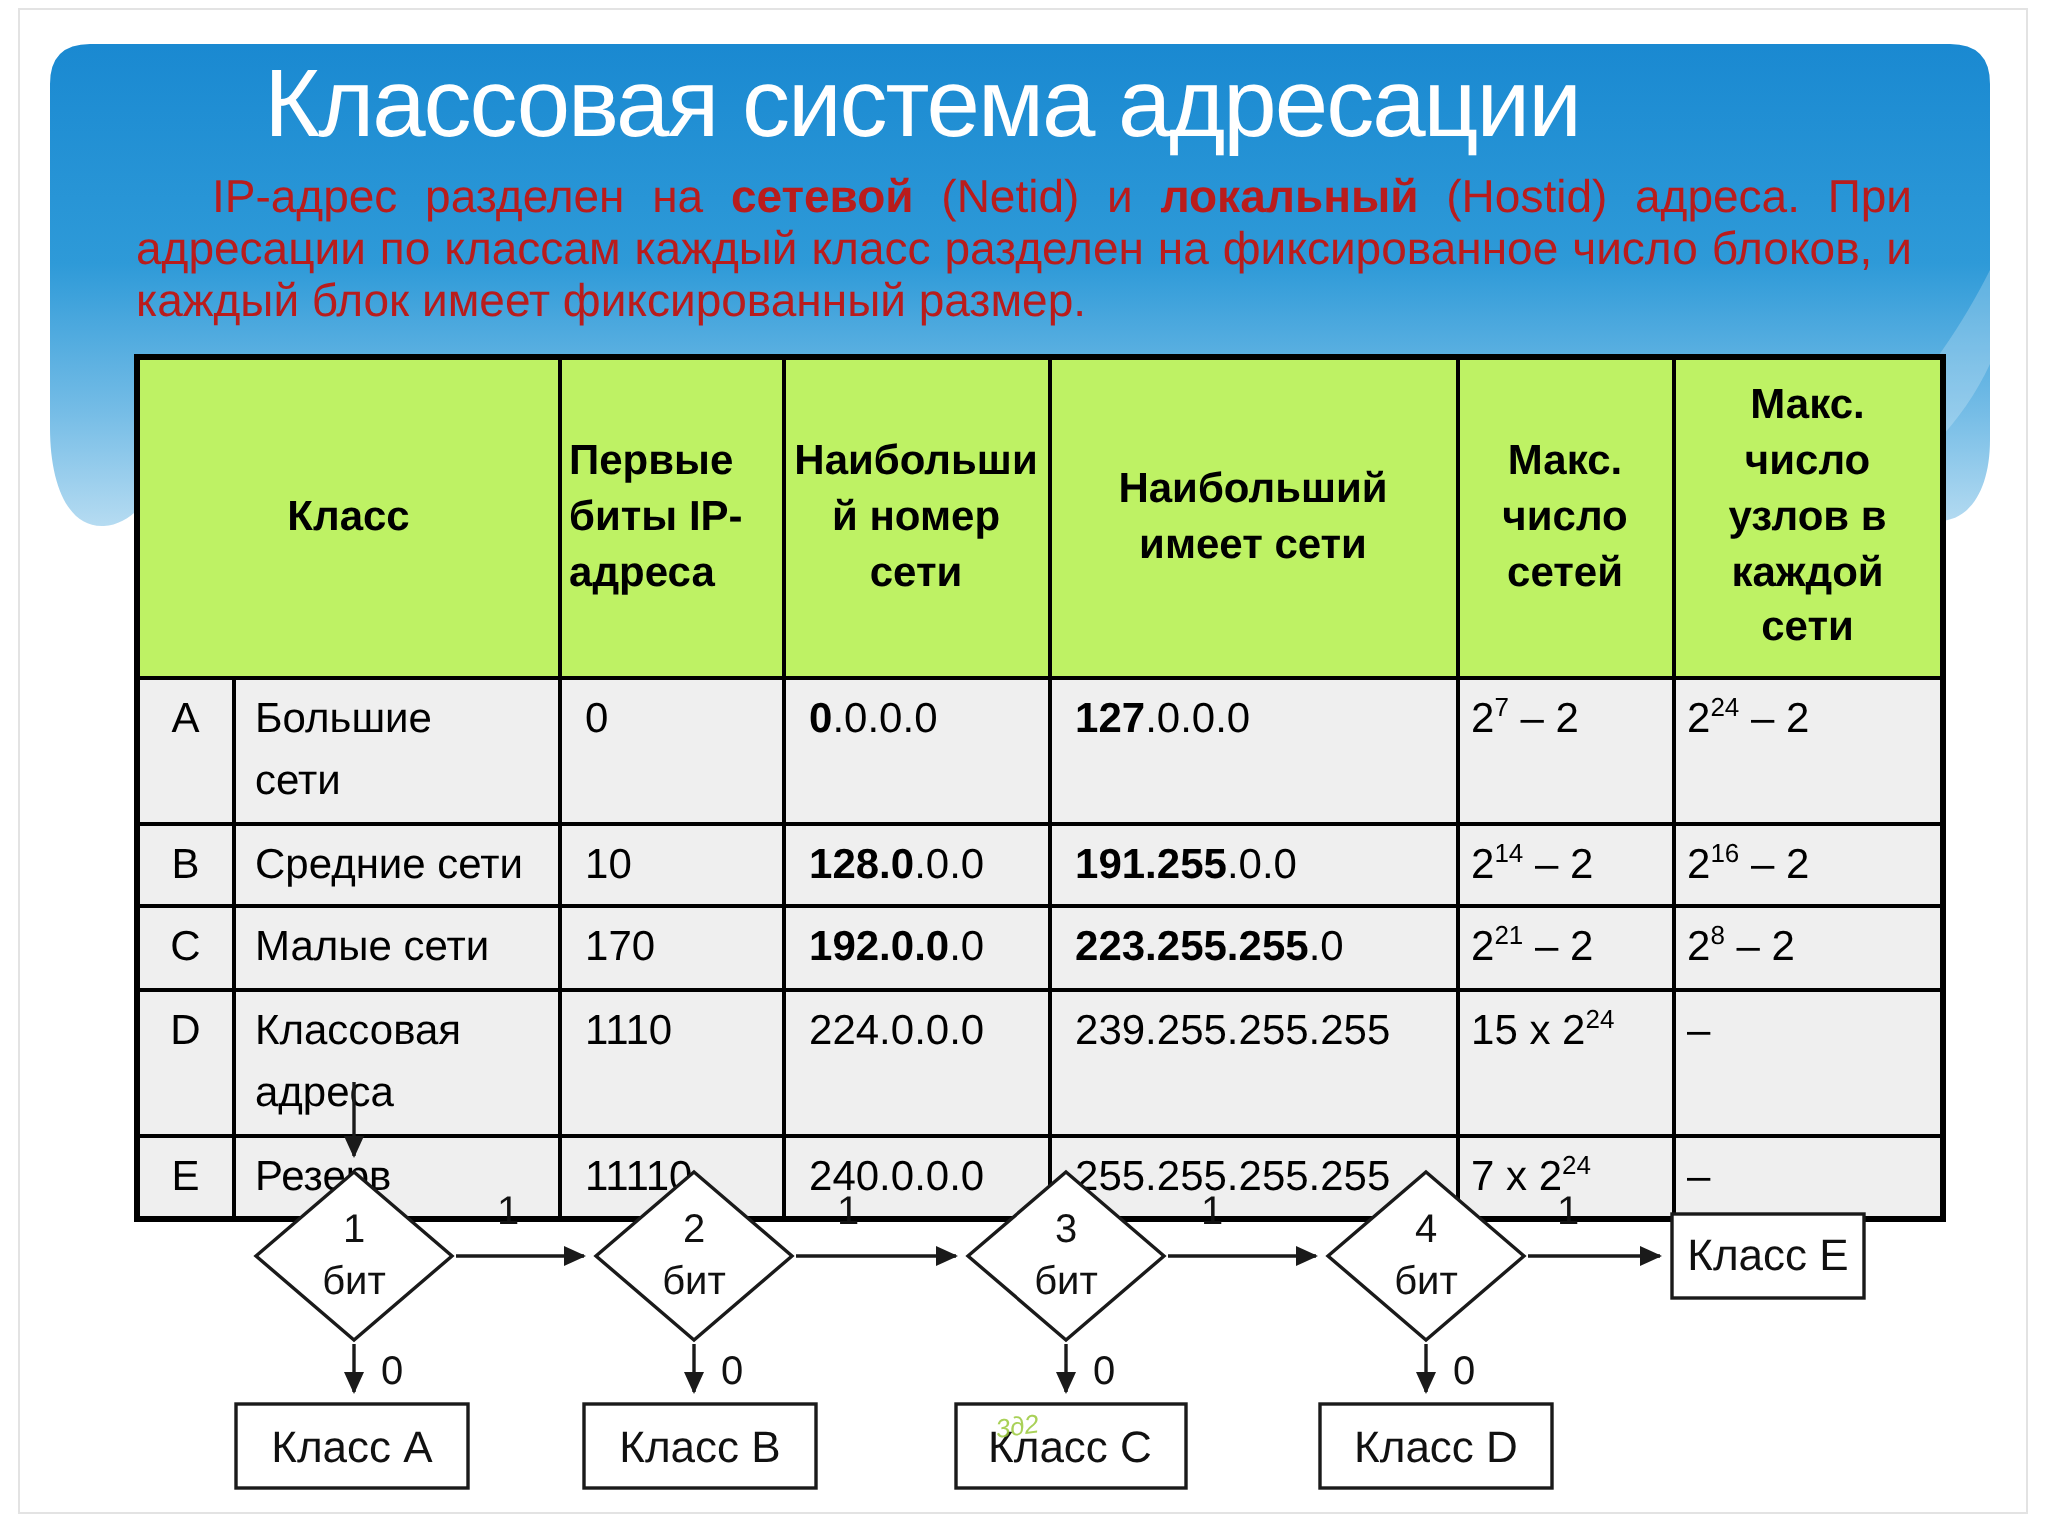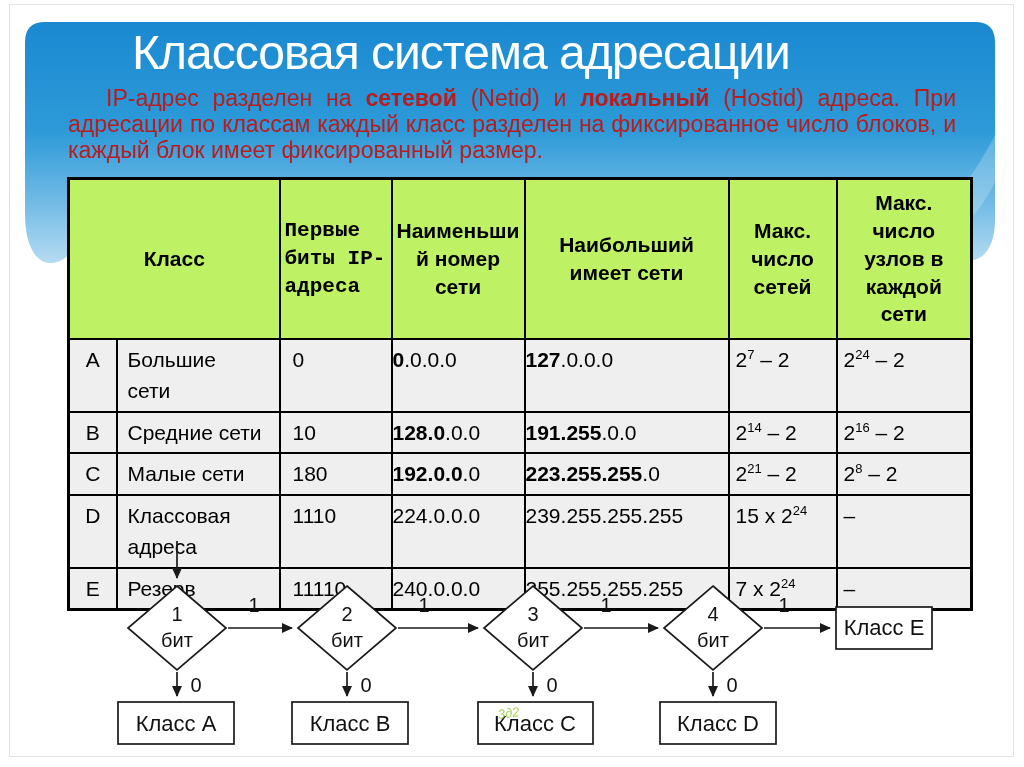--- a/index.html
+++ b/index.html
@@ -28,27 +28,27 @@
     position:absolute;left:67px;top:177px;width:903px;z-index:3;
     border-collapse:collapse;table-layout:fixed;
     background:#efefef;font-size:21px;color:#000;
     border:3px solid #000;
   }
   .iptable th,.iptable td{border:2px solid #000;}
   .iptable th{
     background:#bef264;font-weight:700;text-align:center;vertical-align:middle;
     line-height:1.32;padding:2px 4px;
   }
-  .iptable th.left{text-align:left;font-family:Liberation Mono, monospace;}
+  .iptable th.left{text-align:left;}
   .iptable th.brk{overflow-wrap:break-word;word-break:break-word;}
   .iptable td{vertical-align:top;padding:4px 6px;line-height:1.5;background:#efefef;}
   .iptable td.letter{text-align:center;}
   .iptable td.name{padding:4px 14px 4px 10px;}
   .iptable td.bits{padding-left:12px;}
-  .iptable td.addr{padding-left:0;}
+  .iptable td.addr{padding-left:12px;}
   .iptable td.cc{text-align:left;}
   .iptable sup{font-size:13px;line-height:0;}
   .fs-text{font-size:20px;fill:#111;}
   .fs-box-label{font-size:22px;fill:#111;}
   .wm{font-size:13px;fill:#9bc93c;opacity:.85;font-style:italic;}
 </style>
 </head>
 <body>
 
 <svg class="layer" style="z-index:1" aria-hidden="true">
@@ -83,21 +83,21 @@
       <col style="width:112px">
     <col style="width:133px">
       <col style="width:204px">
       <col style="width:108px">
       <col style="width:135px">
   </colgroup>
   <tbody>
       <tr style="height:160px">
     <th colspan="2">Класс</th>
     <th class="left">Первые биты IP-адреса</th>
-    <th class="brk">Наименьший номер сети</th>
+    <th class="brk">Наибольший номер сети</th>
     <th>Наибольший имеет сети</th>
     <th>Макс. число сетей</th>
     <th>Макс. число узлов в каждой сети</th>
   </tr>
 
   <tr style="height:64px">
     <td class="letter">A</td>
     <td class="name">Большие сети</td>
     <td class="bits">0</td>
     <td class="addr"><b>0</b><span>.0.0.0</span></td>
@@ -112,21 +112,21 @@
     <td class="bits">10</td>
     <td class="addr"><b>128.0</b><span>.0.0</span></td>
     <td class="addr"><b>191.255</b><span>.0.0</span></td>
     <td class="cc"><span>2</span><sup>14</sup><span> – 2</span></td>
     <td class="cc"><span>2</span><sup>16</sup><span> – 2</span></td>
   </tr>
 
   <tr style="height:38px">
     <td class="letter">C</td>
     <td class="name">Малые сети</td>
-    <td class="bits">180</td>
+    <td class="bits">170</td>
     <td class="addr"><b>192.0.0</b><span>.0</span></td>
     <td class="addr"><b>223.255.255</b><span>.0</span></td>
     <td class="cc"><span>2</span><sup>21</sup><span> – 2</span></td>
     <td class="cc"><span>2</span><sup>8</sup><span> – 2</span></td>
   </tr>
 
   <tr style="height:64px">
     <td class="letter">D</td>
     <td class="name">Классовая адреса</td>
     <td class="bits">1110</td>

